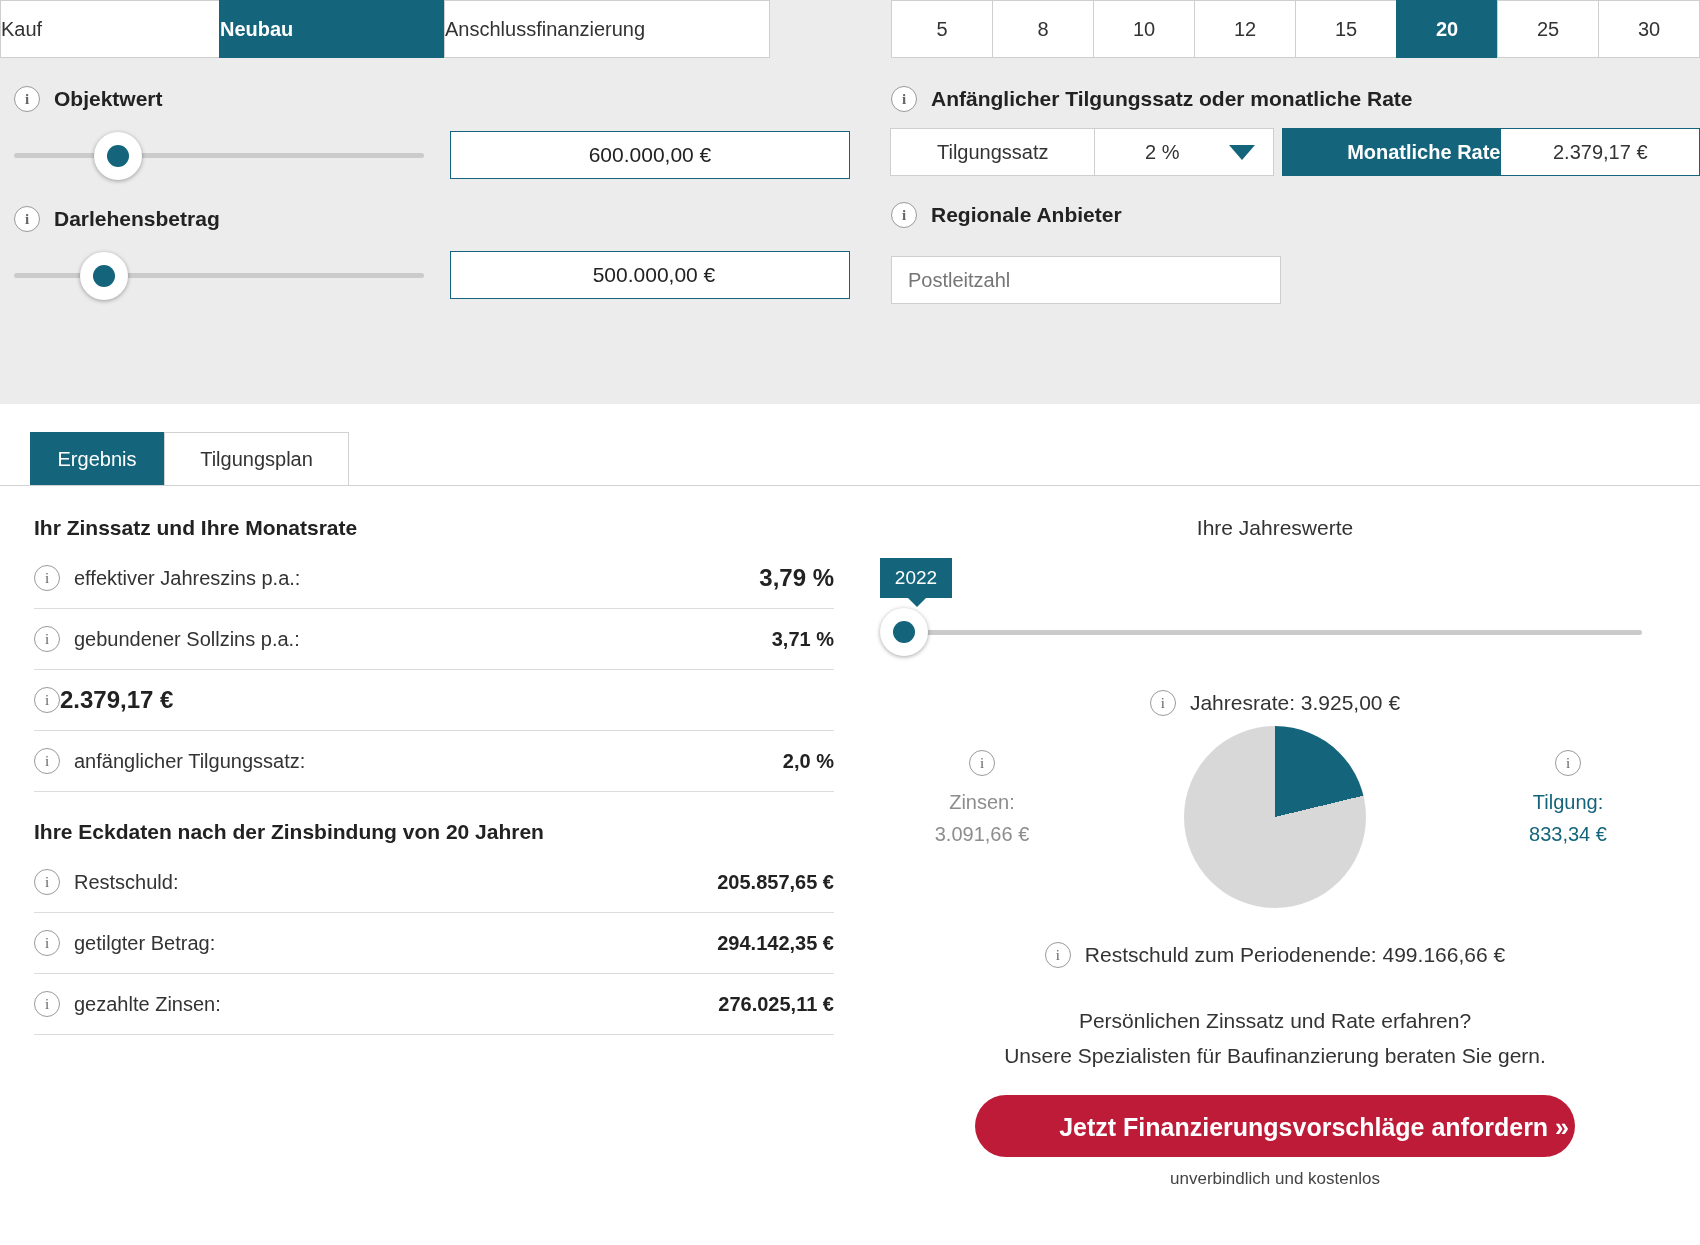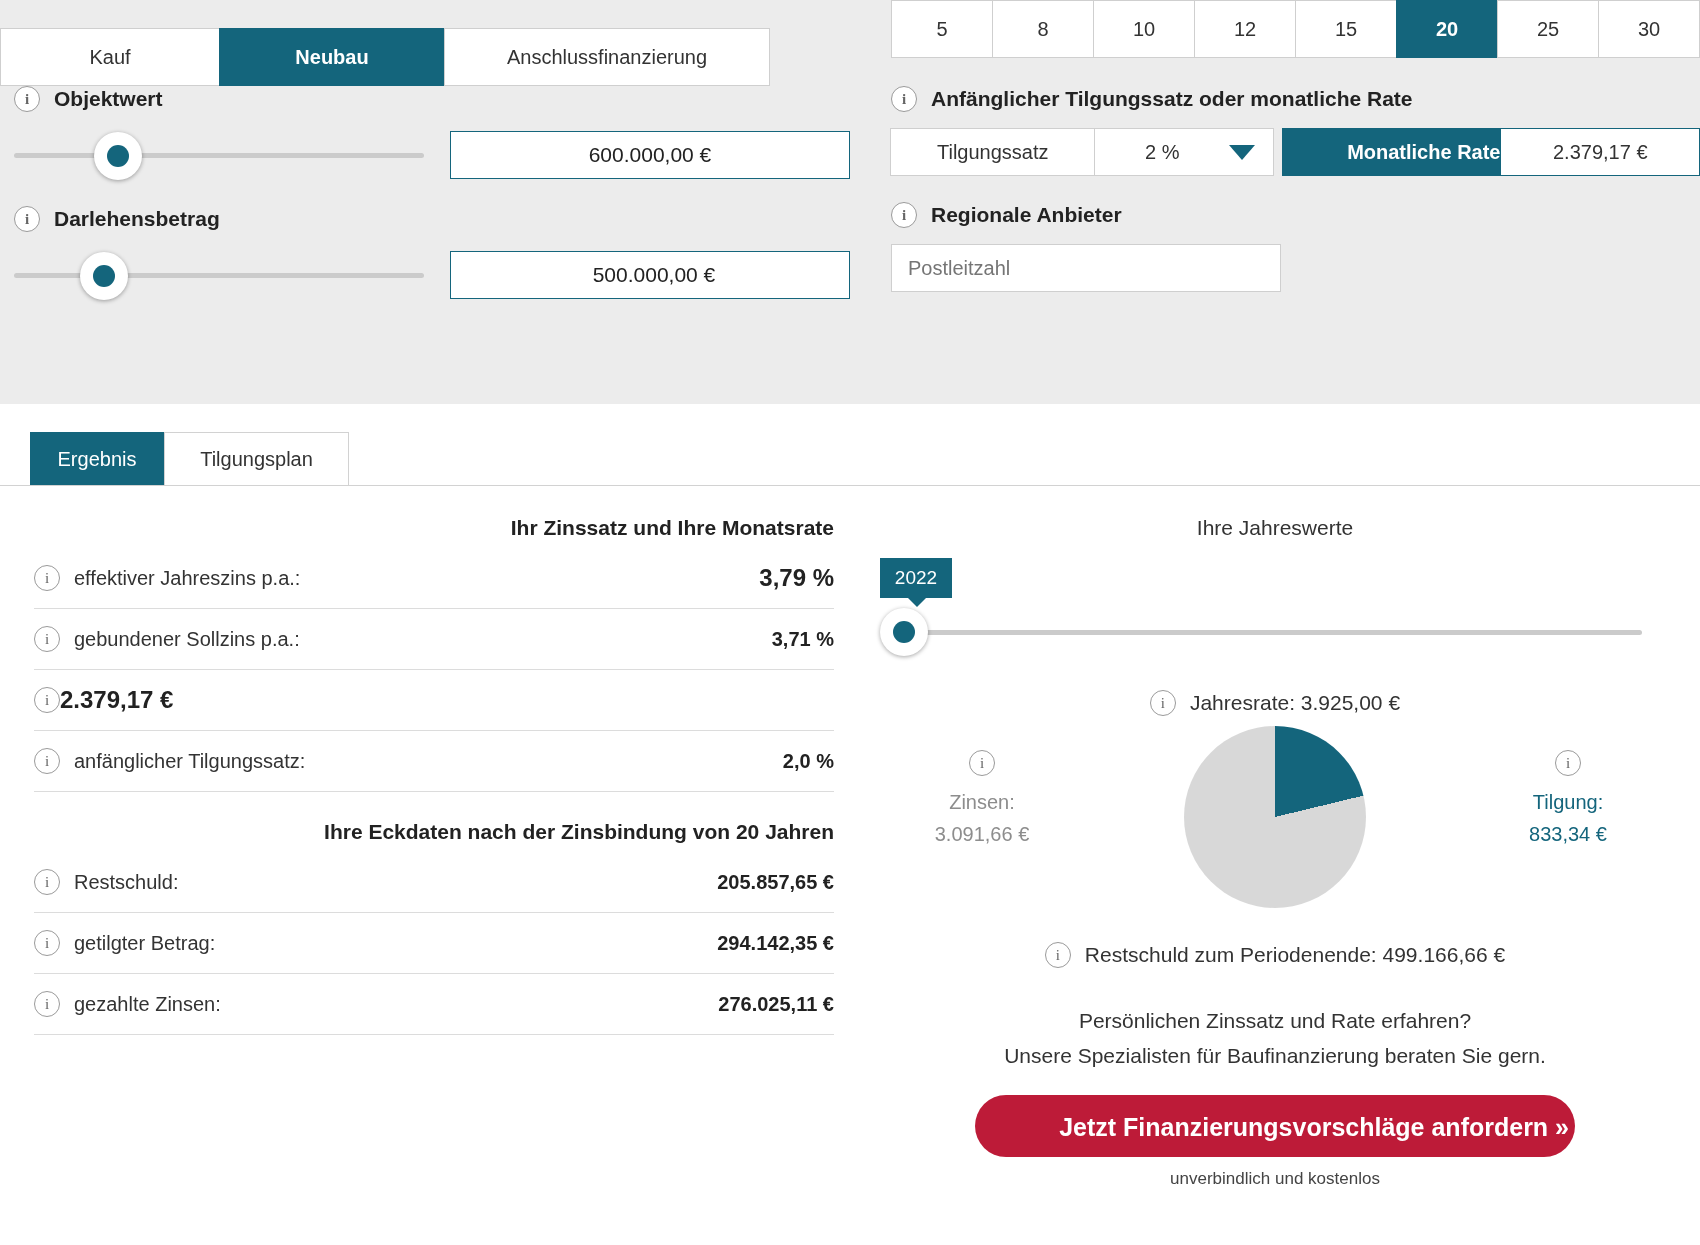--- a/index.html
+++ b/index.html
@@ -19,22 +19,22 @@
     background: #ececec;
   }
   .config-left { position: absolute; left: 0; top: 0; width: 868px; height: 404px; }
   .config-right { position: absolute; left: 878px; top: 0; width: 822px; height: 404px; }
 
   
   .segrow { display: flex; height: 58px; }
   .seg {
     flex: 0 0 auto; height: 58px; line-height: 56px;
     background: #ffffff; border: 1px solid #cfcfcf;
-    margin-left: -1px; text-align: center;
-    font-size: 20px; color: #333; cursor: pointer; margin-top: 28px;
+    margin-left: -1px; 
+    font-size: 20px; color: #333; cursor: pointer;
   }
   .seg:first-child { margin-left: 0; }
   .seg.active { background: #14657c; border-color: #14657c; color: #fff; font-weight: bold; }
   .seg-kauf { width: 220px; }
   .seg-neubau { width: 226px; }
   .seg-anschluss { width: 326px; }
 
   
   .yearsrow { display: flex; height: 58px; margin-left: 13px; }
   .yearbox {
@@ -110,21 +110,21 @@
   }
   .tab.active { background: #14657c; border-color: #14657c; color: #fff; }
   .tab-ergebnis { left: 30px; width: 134px; }
   .tab-tilgung { left: 164px; width: 185px; }
   .tabline {
     position: absolute; left: 0; top: 485px; width: 1700px; height: 1px; background: #d2d2d2;
   }
 
   
   .resleft { position: absolute; left: 34px; top: 516px; width: 800px; }
-  .sechead { font-size: 21px; font-weight: bold; color: #222; margin-bottom: 8px; text-align: right; }
+  .sechead { font-size: 21px; font-weight: bold; color: #222; margin-bottom: 8px; }
   .rrow {
     display: flex; align-items: center; height: 61px;
     border-bottom: 1px solid #dcdcdc;
   }
   .rrow .lbl { margin-left: 14px; font-size: 20px; color: #333; flex: 1; }
   .rrow .val { font-size: 20px; color: #222; font-weight: bold; text-align: right; }
   .rrow .val.big { font-size: 24px; }
   .spacer { height: 28px; }
 
   .laufzeit { margin-top: 26px; }
@@ -248,21 +248,21 @@
           <div class="optbtn active" style="width:220px; margin-left:8px;">Monatliche Rate</div>
           <div class="optbtn" style="width:200px; border-color:#14657c;">2.379,17 €</div>
         </div>
       </div>
 
       <div style="margin:26px 0 0 13px;">
         <div class="fieldlabel">
           <span class="info">i</span>
           <span>Regionale Anbieter</span>
         </div>
-        <input class="plzinput" style="margin-top: 16px;" type="text" placeholder="Postleitzahl">
+        <input class="plzinput" style="margin-top: 28px;" type="text" placeholder="Postleitzahl">
       </div>
     </div>
   </div>
 
   <div class="tabs">
     <div class="tab tab-ergebnis active">Ergebnis</div>
     <div class="tab tab-tilgung">Tilgungsplan</div>
   </div>
   <div class="tabline"></div>
 

